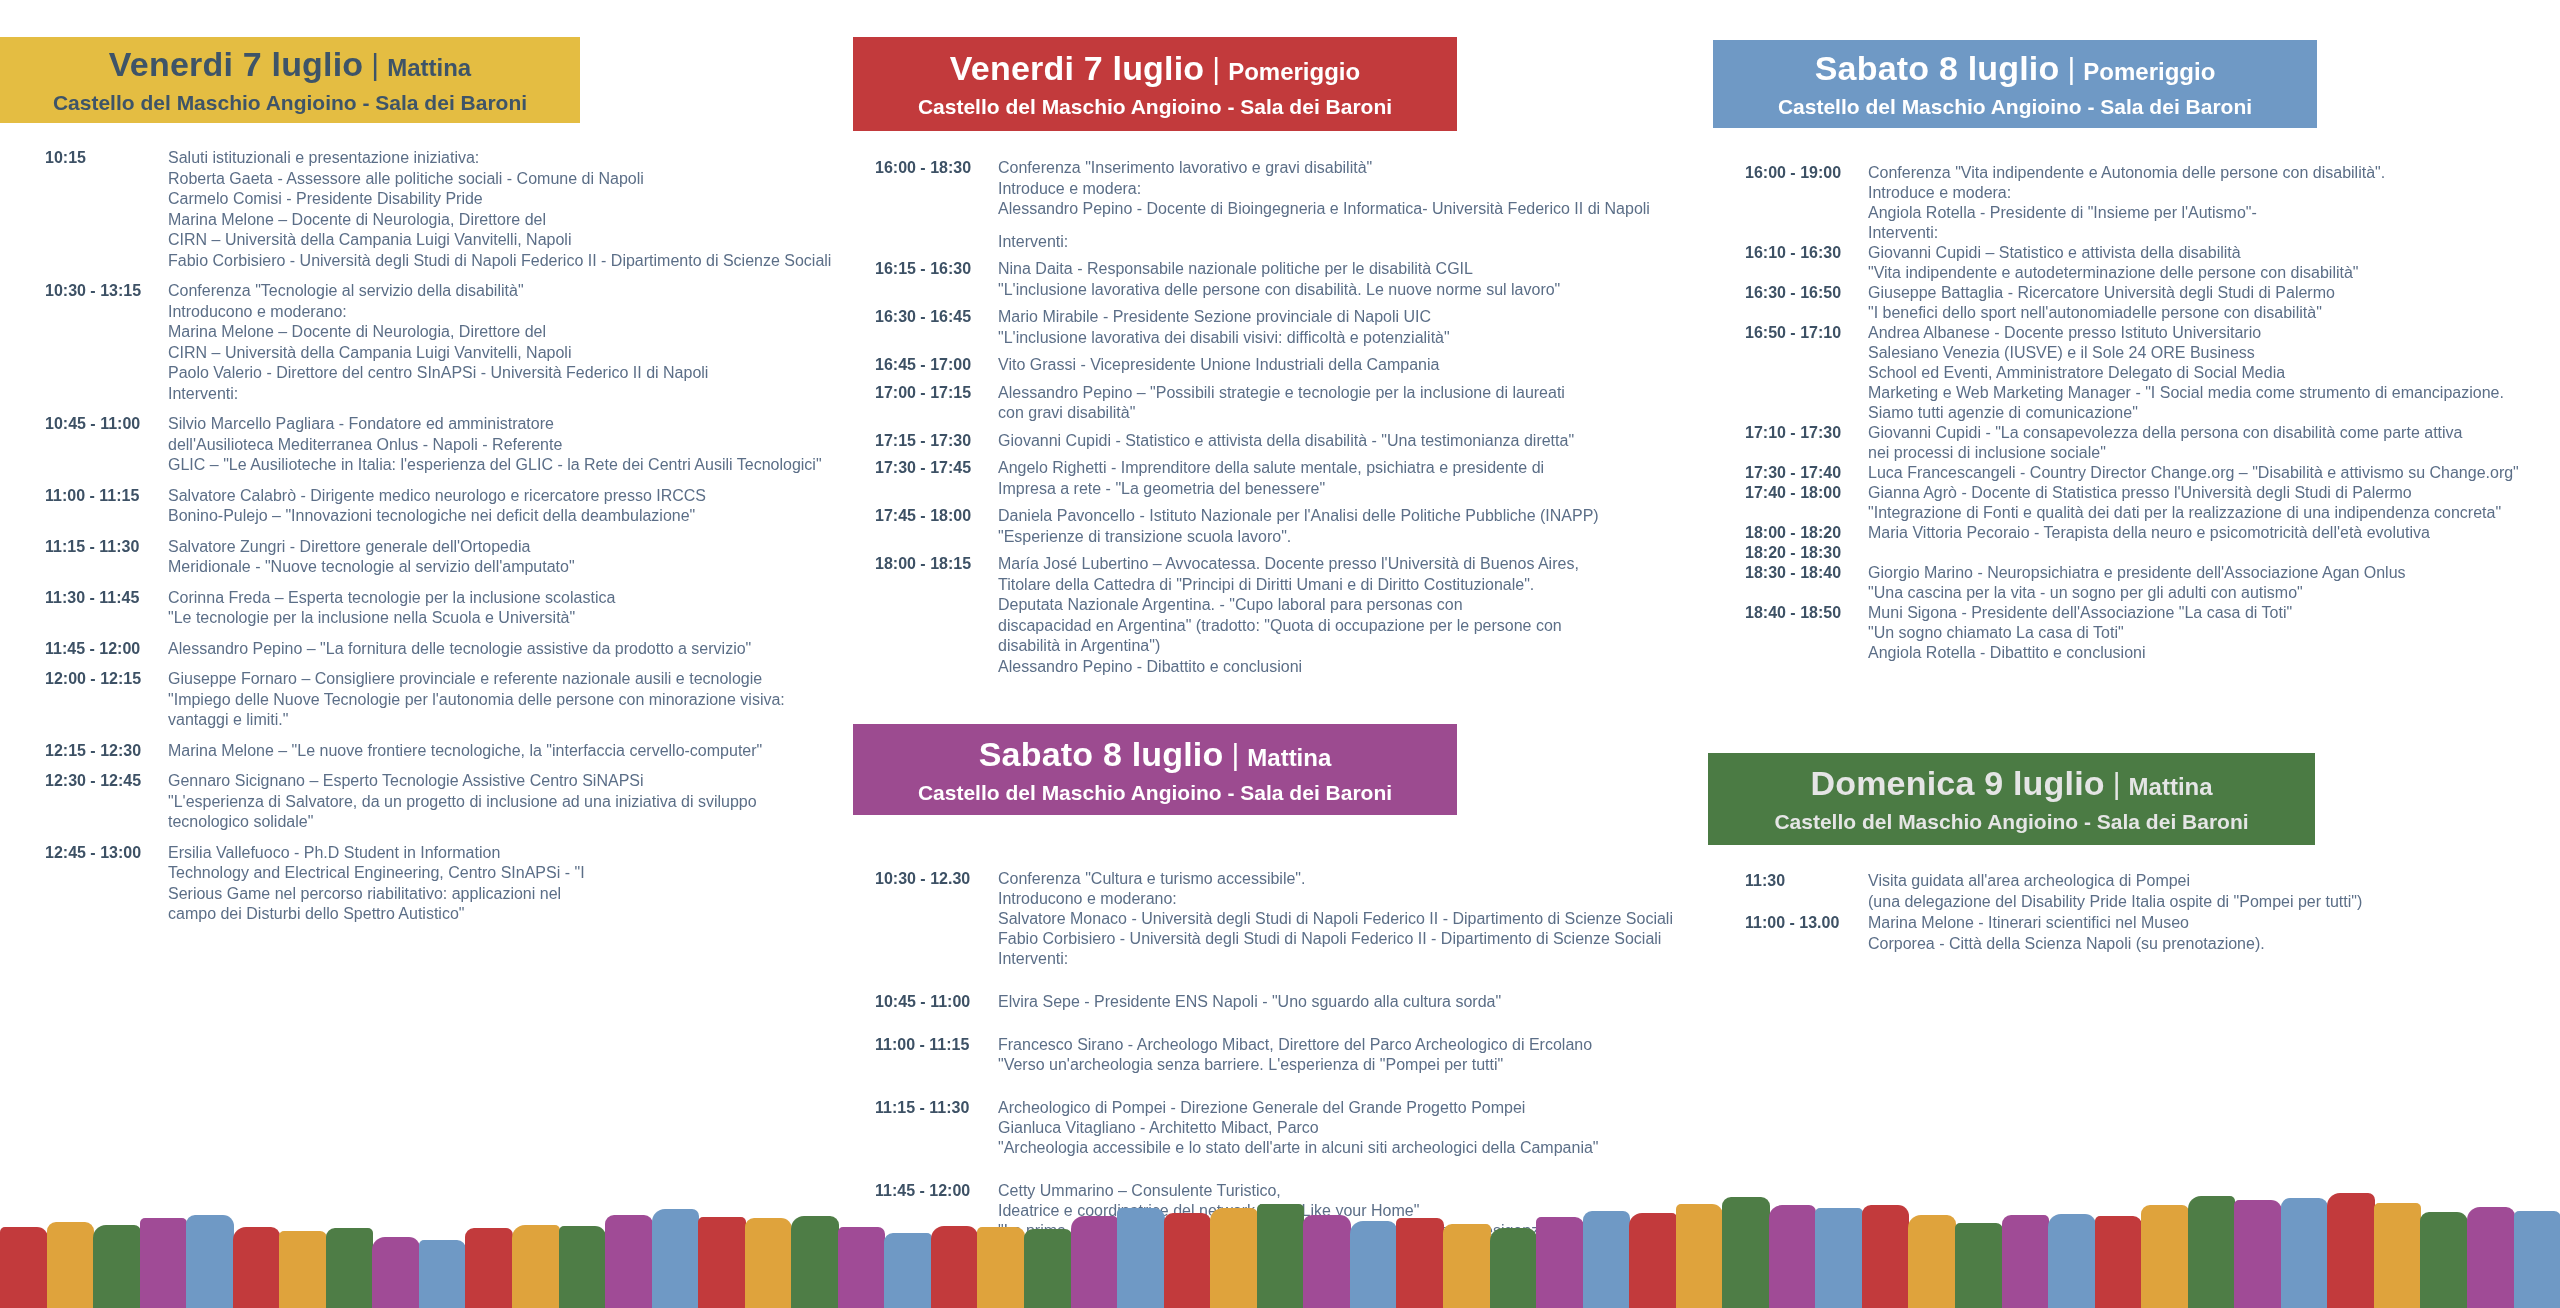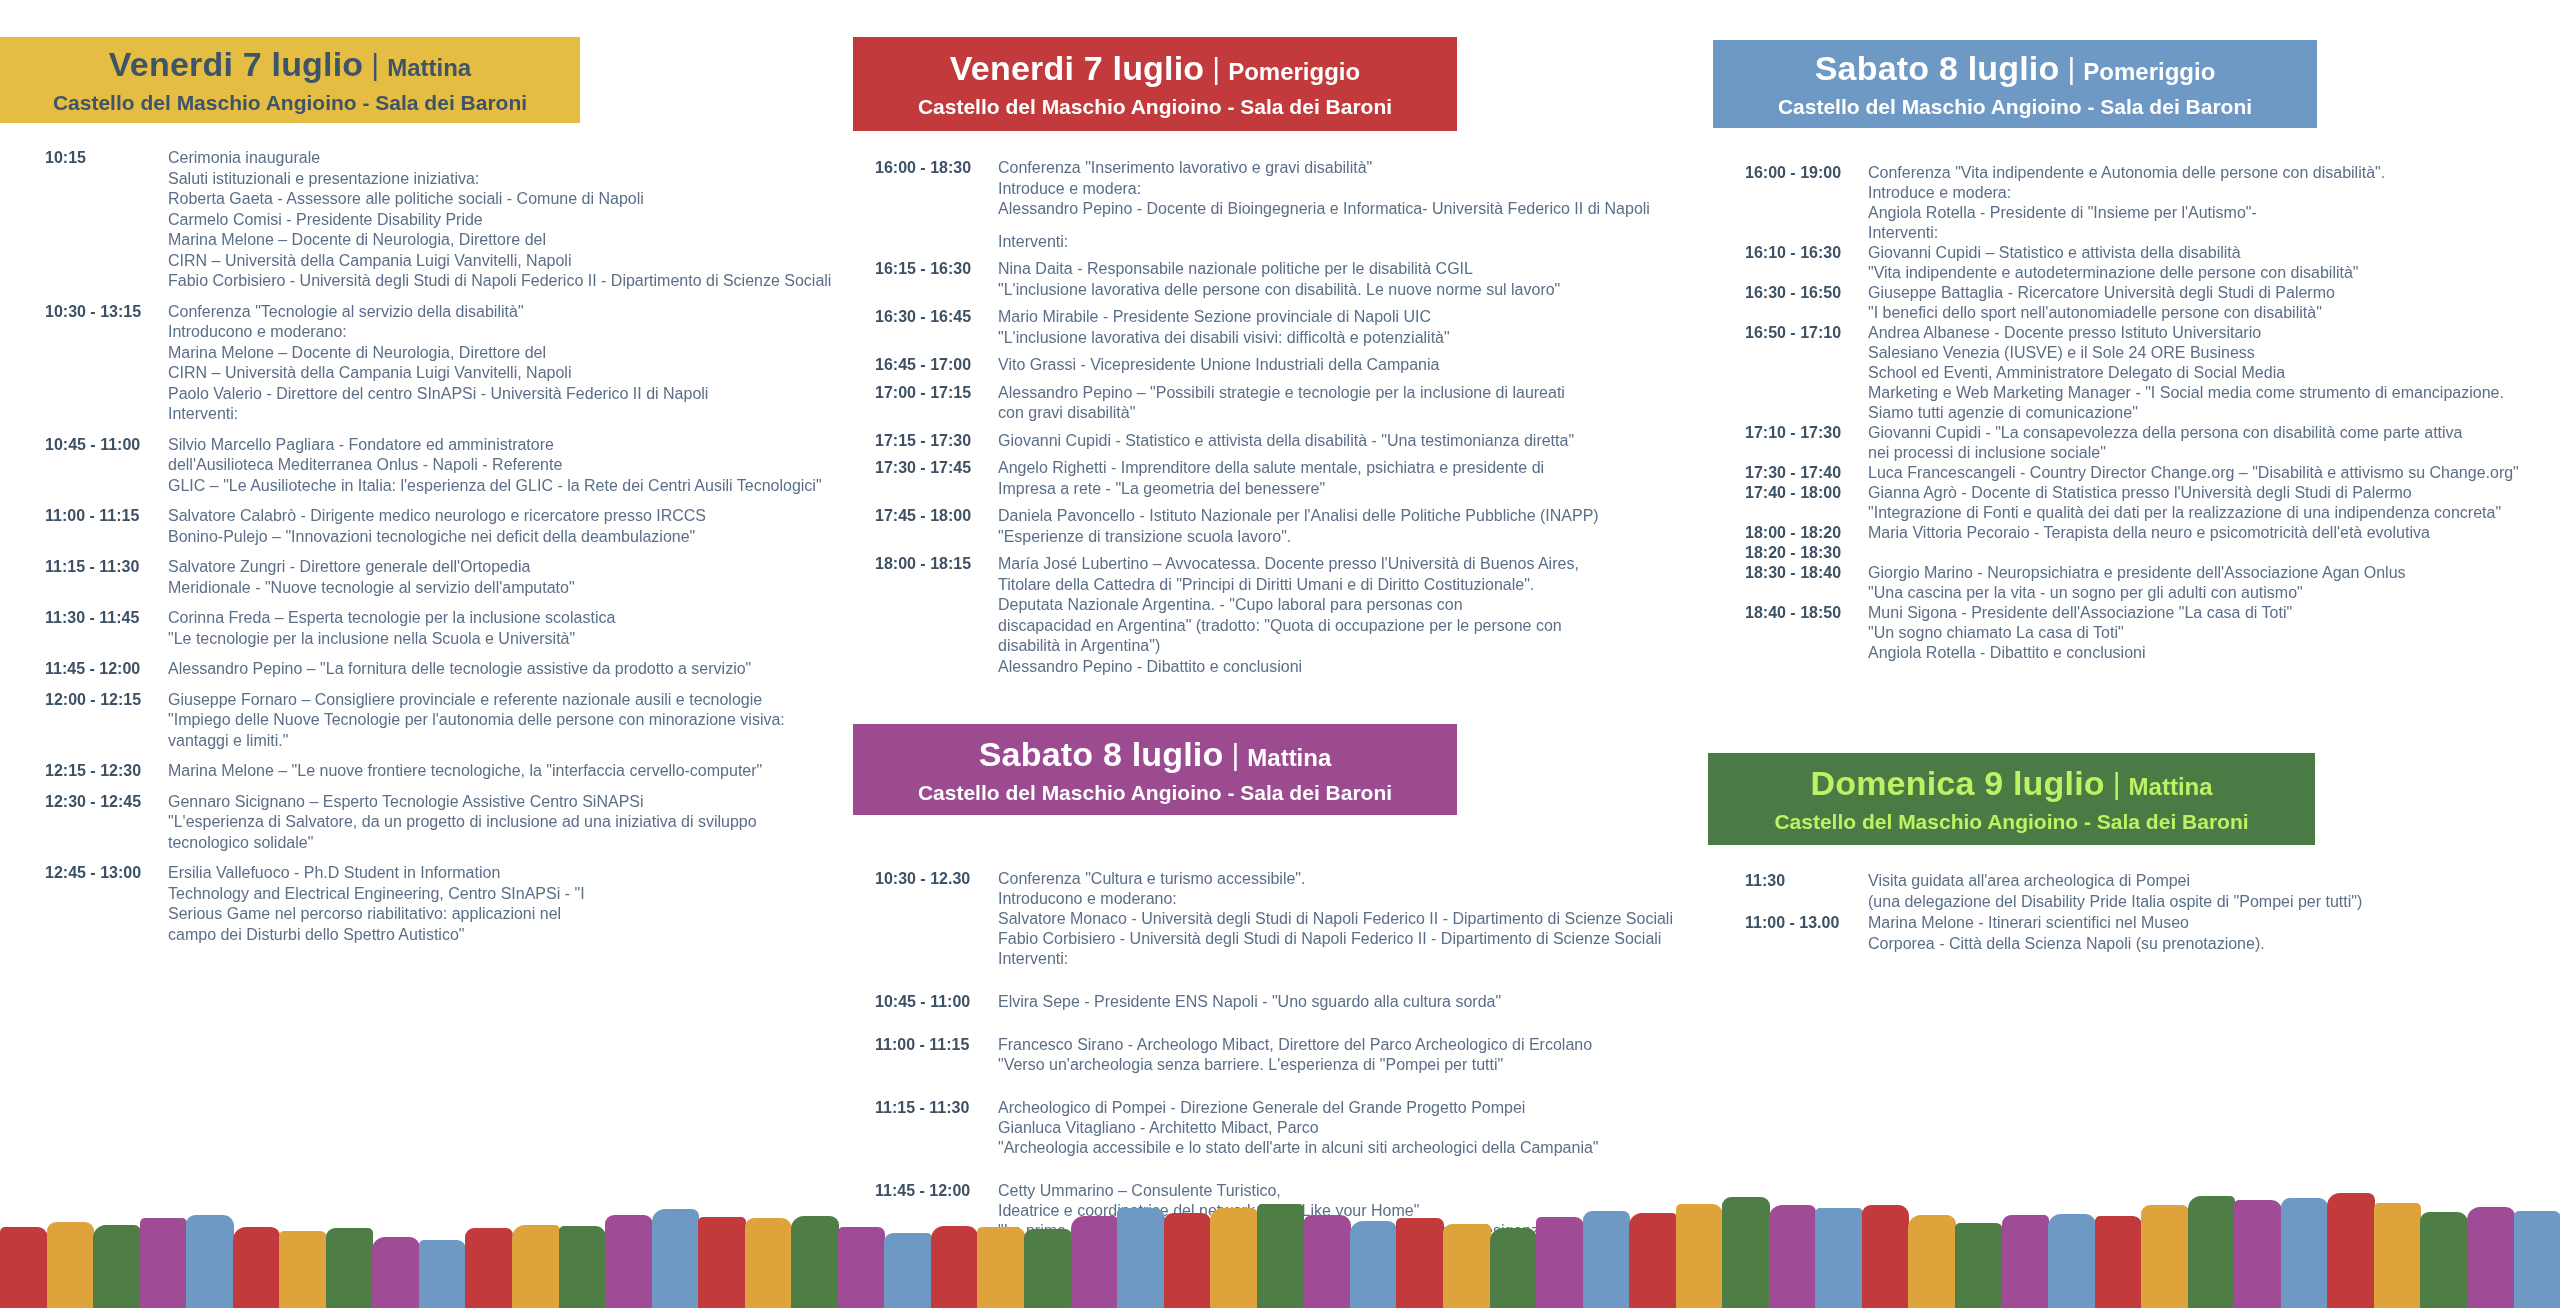--- a/index.html
+++ b/index.html
@@ -60,21 +60,20 @@
       <span class="band-date">Venerdi 7 luglio</span>
       <span class="band-sep">|</span>
       <span class="band-part">Mattina</span>
     </div>
     <div class="band-venue">Castello del Maschio Angioino - Sala dei Baroni</div>
   </header>
   <div class="entries" id="entries0">
       <div class="entry">
         <div class="time">10:15</div>
         <div>
-          <div class="line">Cerimonia inaugurale</div>
           <div class="line">Saluti istituzionali e presentazione iniziativa:</div>
           <div class="line">Roberta Gaeta - Assessore alle politiche sociali - Comune di Napoli</div>
           <div class="line">Carmelo Comisi - Presidente Disability Pride</div>
           <div class="line">Marina Melone – Docente di Neurologia, Direttore del</div>
           <div class="line">CIRN – Università della Campania Luigi Vanvitelli, Napoli</div>
           <div class="line">Fabio Corbisiero - Università degli Studi di Napoli Federico II - Dipartimento di Scienze Sociali</div>
         </div>
       </div>
       <div class="entry">
         <div class="time">10:30 - 13:15</div>
@@ -373,21 +372,21 @@
       <div class="entry">
         <div class="time">18:40 - 18:50</div>
         <div>
           <div class="line">Muni Sigona - Presidente dell'Associazione "La casa di Toti"</div>
           <div class="line">"Un sogno chiamato La casa di Toti"</div>
           <div class="line">Angiola Rotella - Dibattito e conclusioni</div>
         </div>
       </div>
     </div>
 
-  <header class="band" id="band4" style="background: rgb(75, 123, 68); color: #bef264; text-align: right;">
+  <header class="band" id="band4" style="background: rgb(75, 123, 68); color: #e5e5e5; text-align: right;">
     <div class="band-title">
       <span class="band-date">Domenica 9 luglio</span>
       <span class="band-sep">|</span>
       <span class="band-part">Mattina</span>
     </div>
     <div class="band-venue">Castello del Maschio Angioino - Sala dei Baroni</div>
   </header>
   <div class="entries" id="entries4">
       <div class="entry">
         <div class="time">11:30</div>

